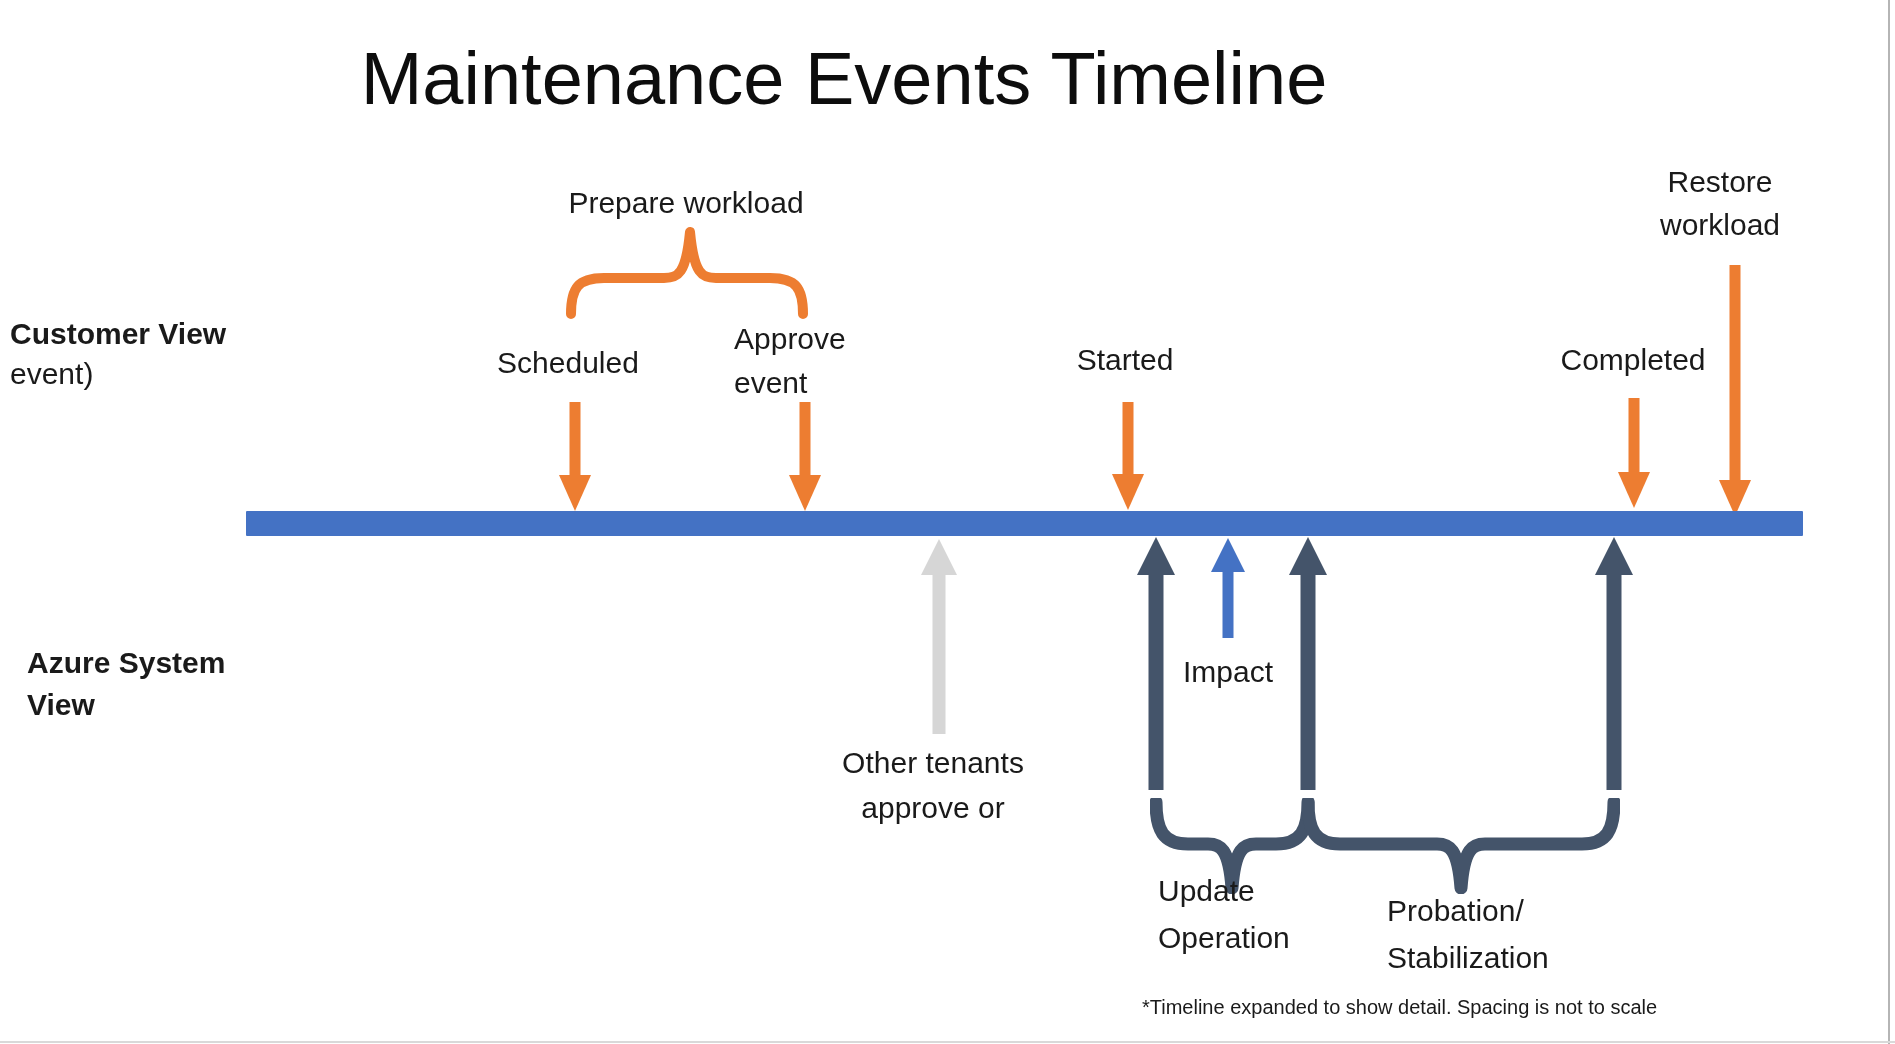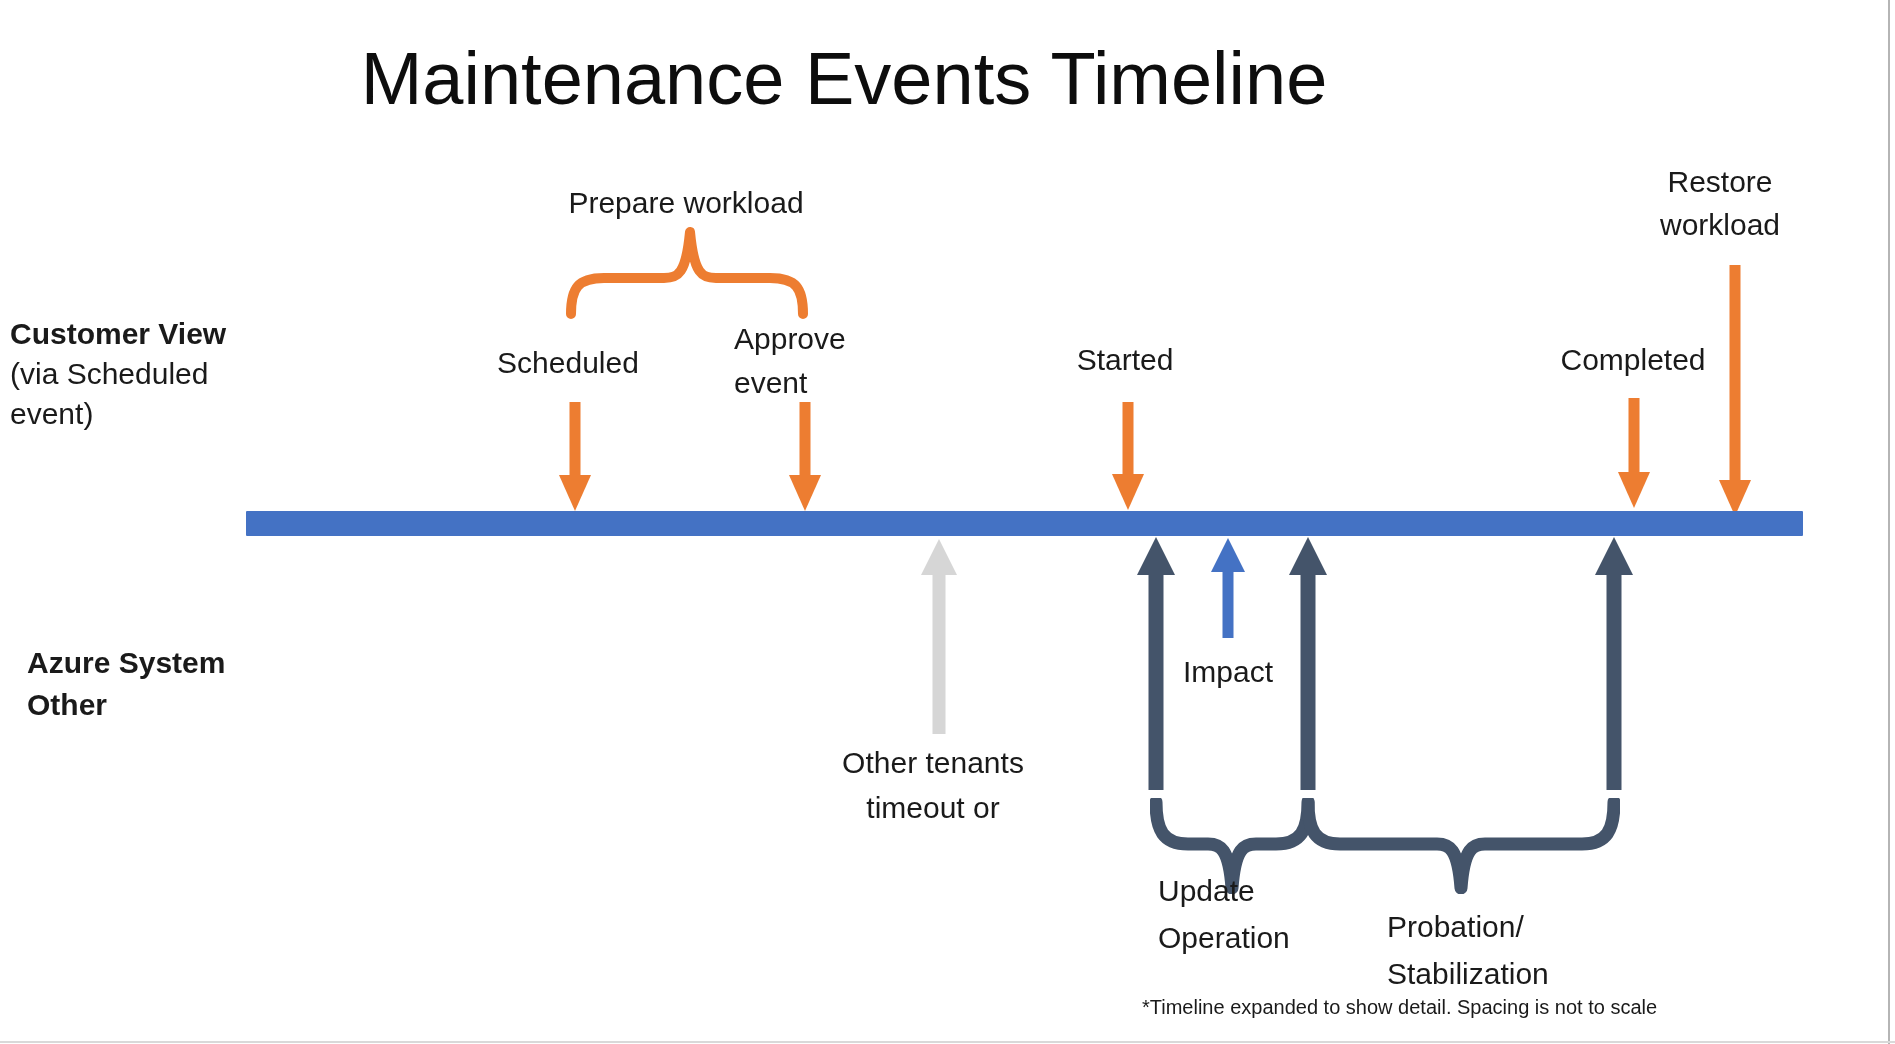--- a/index.html
+++ b/index.html
@@ -39,26 +39,25 @@
 </style>
 </head>
 <body>
 
 <div class="stage">
 
   <div class="abs title">Maintenance Events Timeline</div>
 
   <div class="abs lane-label" style="left:10px;top:314px;">
     <div class="bold">Customer View</div>
-    <div>(via Scheduled</div>
     <div>event)</div>
   </div>
   <div class="abs lane-label bold" style="left:27px;top:642px;line-height:42px;">
     <div>Azure System</div>
-    <div>Other</div>
+    <div>View</div>
   </div>
 
   <div class="abs label centered" style="left:686px;top:181px;">Prepare workload</div>
   <svg class="abs" style="left:566px;top:224px;" width="242" height="96" viewBox="0 0 242 96">
     <path class="orange-stroke" d="M 5 90 C 5 64 12 54 38 54 L 98 54 C 112 54 120 50 124 8 C 128 50 136 54 150 54 L 204 54 C 230 54 237 64 237 90"></path>
   </svg>
 
   <div class="abs label centered" style="left:568px;top:341px;">Scheduled</div>
   <div class="abs label leftal" style="left:734px;top:317px;">
     <div>Approve</div>
@@ -93,21 +92,21 @@
   </svg>
 
   <div class="abs timeline-bar"></div>
 
   <svg class="abs" style="left:921px;top:539px;" width="36" height="195">
     <polygon class="gray-fill" points="18,0 0,36 36,36"></polygon>
     <rect class="gray-fill" x="11.5" y="34" width="13" height="161"></rect>
   </svg>
   <div class="abs label centered" style="left:933px;top:740px;line-height:45px;">
     <div>Other tenants</div>
-    <div>timeout or</div>
+    <div>approve or</div>
   </div>
 
   <svg class="abs" style="left:1137px;top:537px;" width="38" height="253">
     <polygon class="navy-fill" points="19,0 0,38 38,38"></polygon>
     <rect class="navy-fill" x="11.5" y="36" width="15" height="217"></rect>
   </svg>
   <svg class="abs" style="left:1289px;top:537px;" width="38" height="253">
     <polygon class="navy-fill" points="19,0 0,38 38,38"></polygon>
     <rect class="navy-fill" x="11.5" y="36" width="15" height="217"></rect>
   </svg>
@@ -126,21 +125,21 @@
     <path class="navy-stroke" d="M 6 4 C 6 32 13 46 38 46 L 58 46 C 70 46 79 50 82 90 C 85 50 94 46 106 46 L 126 46 C 151 46 158 32 158 4"></path>
   </svg>
   <svg class="abs" style="left:1302px;top:798px;" width="318" height="96" viewBox="0 0 318 96">
     <path class="navy-stroke" d="M 6 4 C 6 32 13 46 38 46 L 135 46 C 147 46 156 50 159 90 C 162 50 171 46 183 46 L 280 46 C 305 46 312 32 312 4"></path>
   </svg>
 
   <div class="abs label leftal" style="left:1158px;top:867px;line-height:47px;">
     <div>Update</div>
     <div>Operation</div>
   </div>
-  <div class="abs label leftal" style="left:1387px;top:887px;line-height:47px;margin-top:16px;">
+  <div class="abs label leftal" style="left:1387px;top:887px;line-height:47px;">
     <div>Probation/</div>
     <div>Stabilization</div>
   </div>
 
   <div class="abs footnote" style="left:1142px;top:990px;">*Timeline expanded to show detail. Spacing is not to scale</div>
 
   <div class="abs edge-right"></div>
   <div class="abs edge-bottom"></div>
 
 </div>

